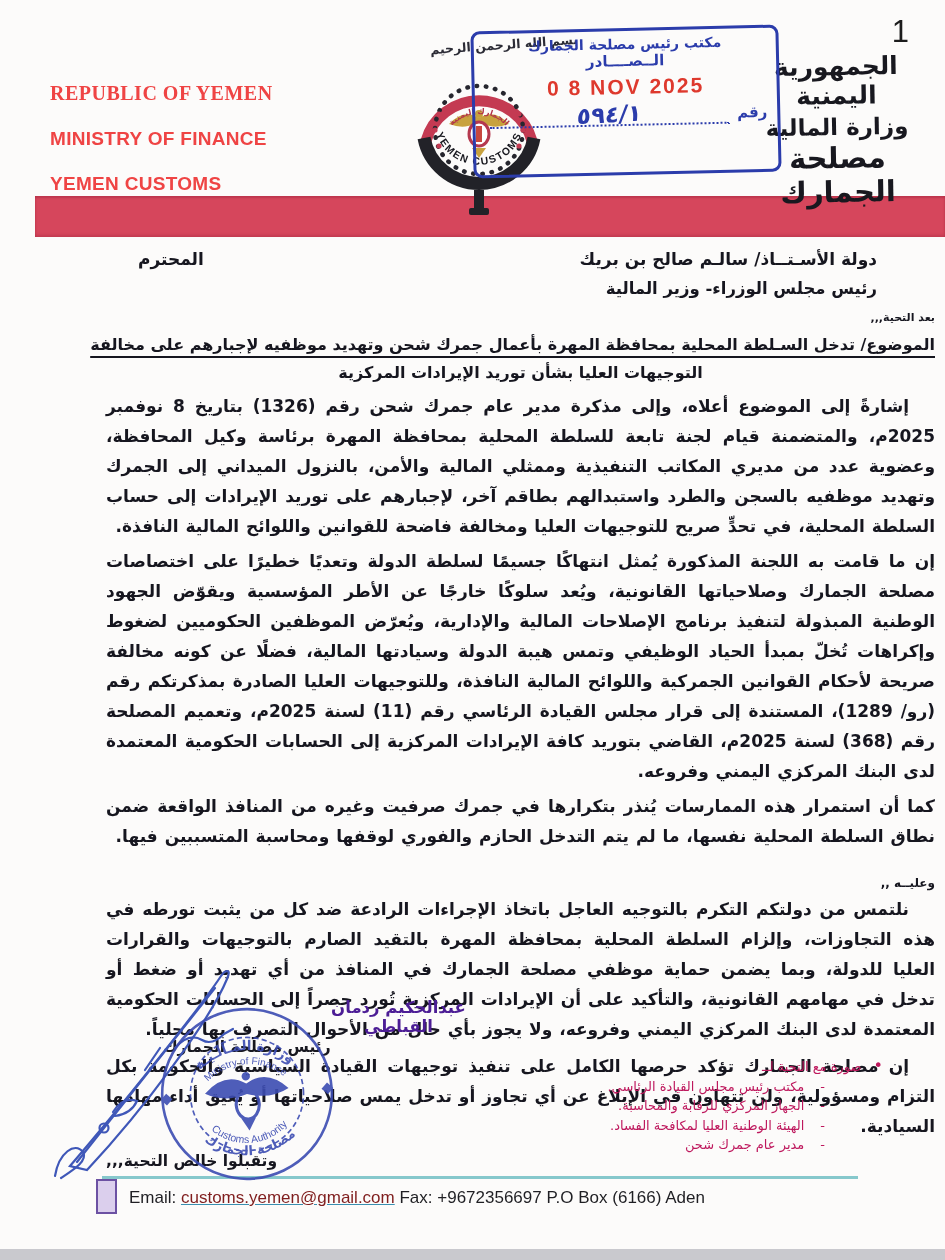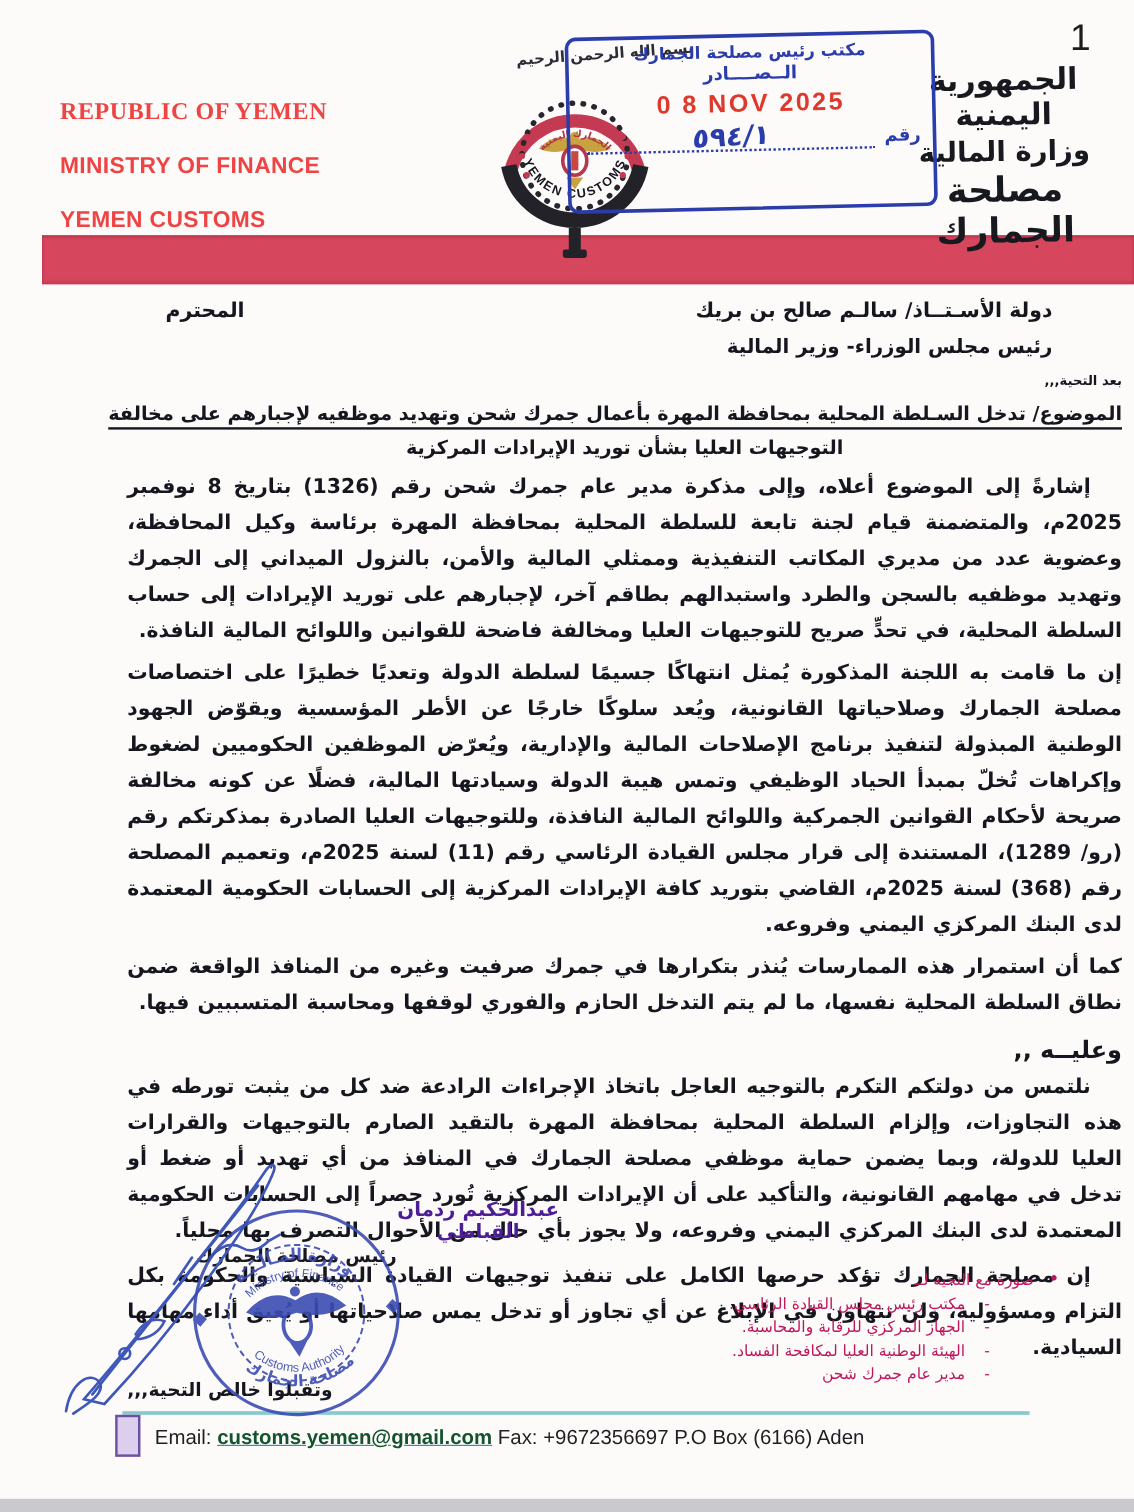--- a/index.html
+++ b/index.html
@@ -44,42 +44,42 @@
   .recip-row1 { display:flex; justify-content:space-between; align-items:baseline;
                 padding:6px 58px 0 32px; font-size:17px; }
   .recip-row2 { padding:10px 58px 0 0; font-size:16.5px; }
   .salutation { margin-top:13px; font-size:11px; }
   .subject1 { margin-top:11px; text-align:center; white-space:nowrap; font-size:16px;
               text-decoration:underline; text-decoration-thickness:2px; text-underline-offset:6px; }
   .subject2 { margin-top:9px; text-align:center; font-size:16px; }
   .bp { font-size:17px; line-height:30px; text-align:justify; word-spacing:1px; }
   .indent { text-indent:26px; }
   .mt1{margin-top:9px;} .mt2{margin-top:5px;} .mt3{margin-top:5px;}
-  .transition { margin-top:12px; font-size:20px; }
+  .transition { margin-top:25px; font-size:12px; }
   .mt4{margin-top:4px;} .mt5{margin-top:7px;}
   .closing { margin-top:11px; text-align:left; font-size:15.5px; }
   
   .sig-name  { position:absolute; top:998px;  left:296px; width:205px; text-align:center;
                font-size:16.5px; font-weight:bold; direction:rtl; color:#4c1d95; z-index:2; }
   .sig-title { position:absolute; top:1038px; left:158px; width:178px; text-align:center;
                font-size:15.5px; font-weight:bold; direction:rtl; color:#181820; z-index:2; }
   .seal-svg { position:absolute; top:1005px; left:158px; z-index:3; opacity:.9; transform:rotate(-4deg); }
   .scribble-svg { position:absolute; top:948px; left:25px; z-index:2; }
   
   .cc { position:absolute; top:1056px; right:62px; width:335px; direction:rtl;
         font-size:13px; font-weight:normal; color:#be185d; line-height:19.5px; }
   .cc-title::before { content:"•"; font-size:16px; margin-left:12px; }
   .cc-item { padding-right:58px; }
   .cc-item::before { content:"-"; margin-left:16px; }
   
   .footer-line { position:absolute; top:1176px; left:102px; width:756px; height:2.5px; background:#86c8cc; }
   .purple-box  { position:absolute; top:1179px; left:96px; width:21px; height:35px;
                  background:#dbcfed; border:2px solid #6c51a3; }
   .footer-text { position:absolute; top:1188px; left:129px; font:400 17px "Liberation Sans", sans-serif; color:#1f1f23; }
-  .email-link  { color:#14532d; text-decoration:underline; text-decoration-color:#3a8fb0; cursor:pointer;font-weight:bold; }
+  .email-link  { color:#7f1d1d; text-decoration:underline; text-decoration-color:#3a8fb0; cursor:pointer; }
   .bottom-strip{ position:absolute; bottom:0; left:0; right:0; height:11px; background:#c9c9ce; }
 </style>
 </head>
 <body>
 
 <div class="page">
 
   <div class="page-number">1</div>
 
   <div class="lh-en">

